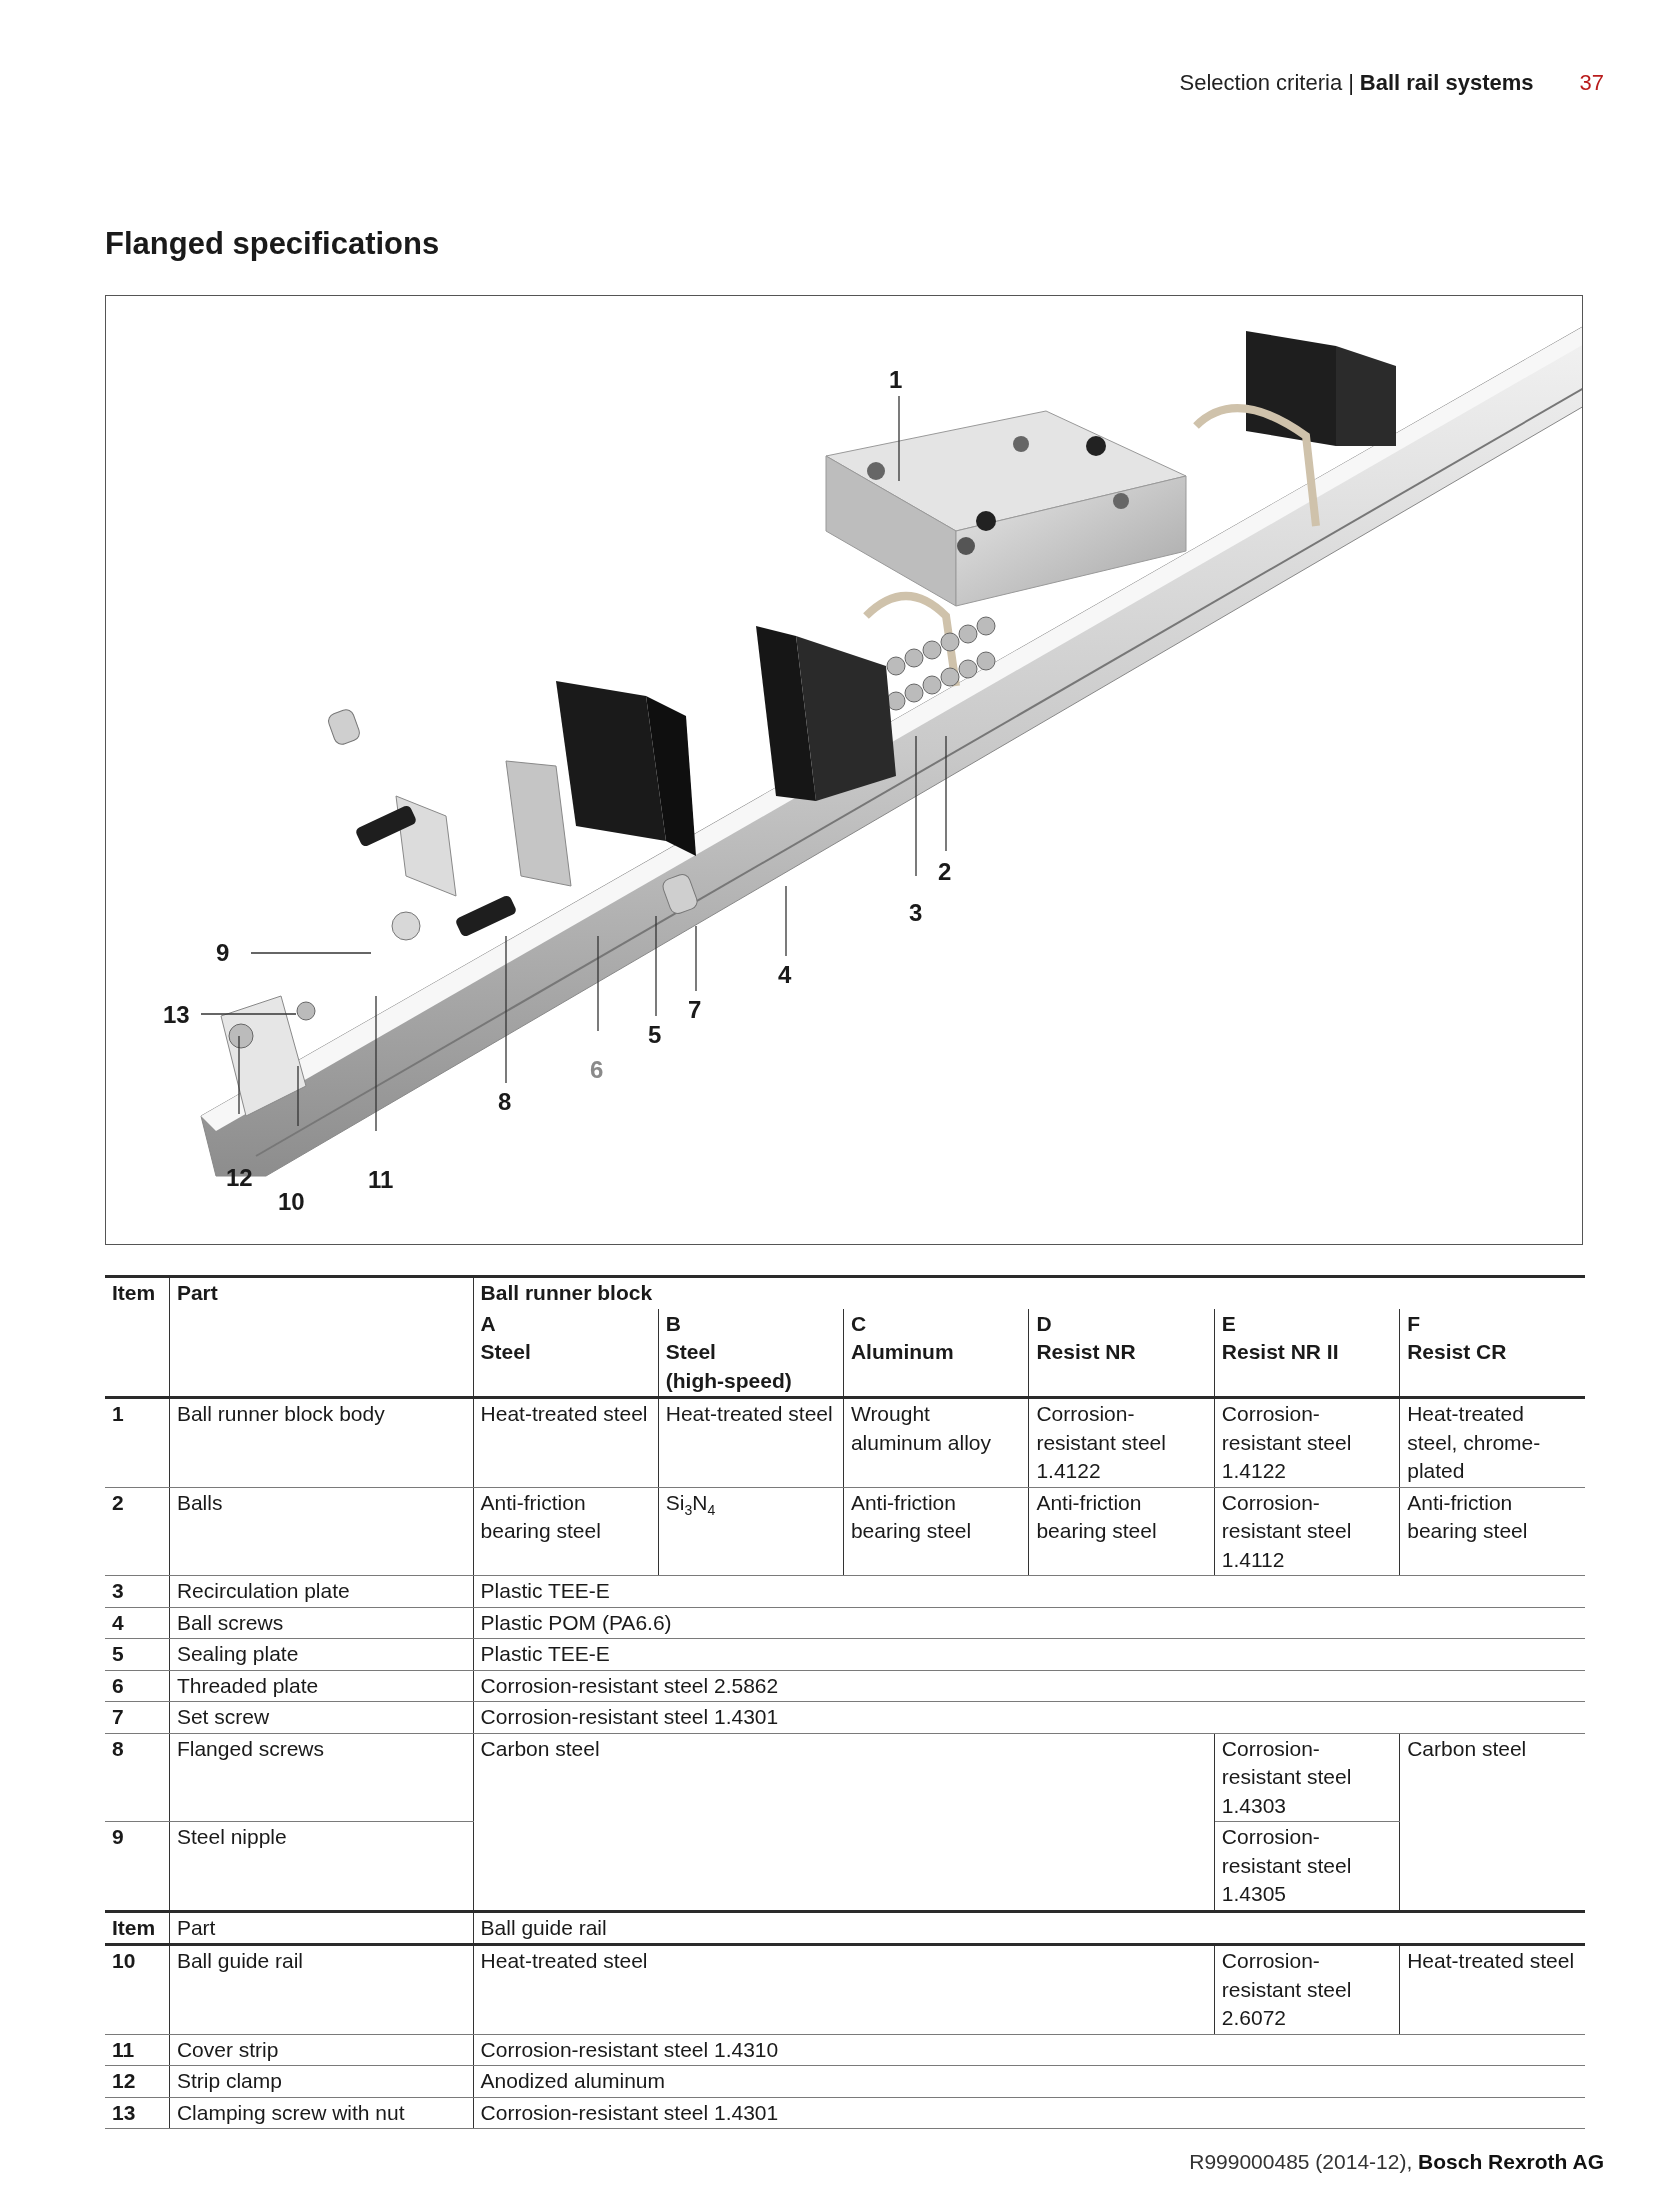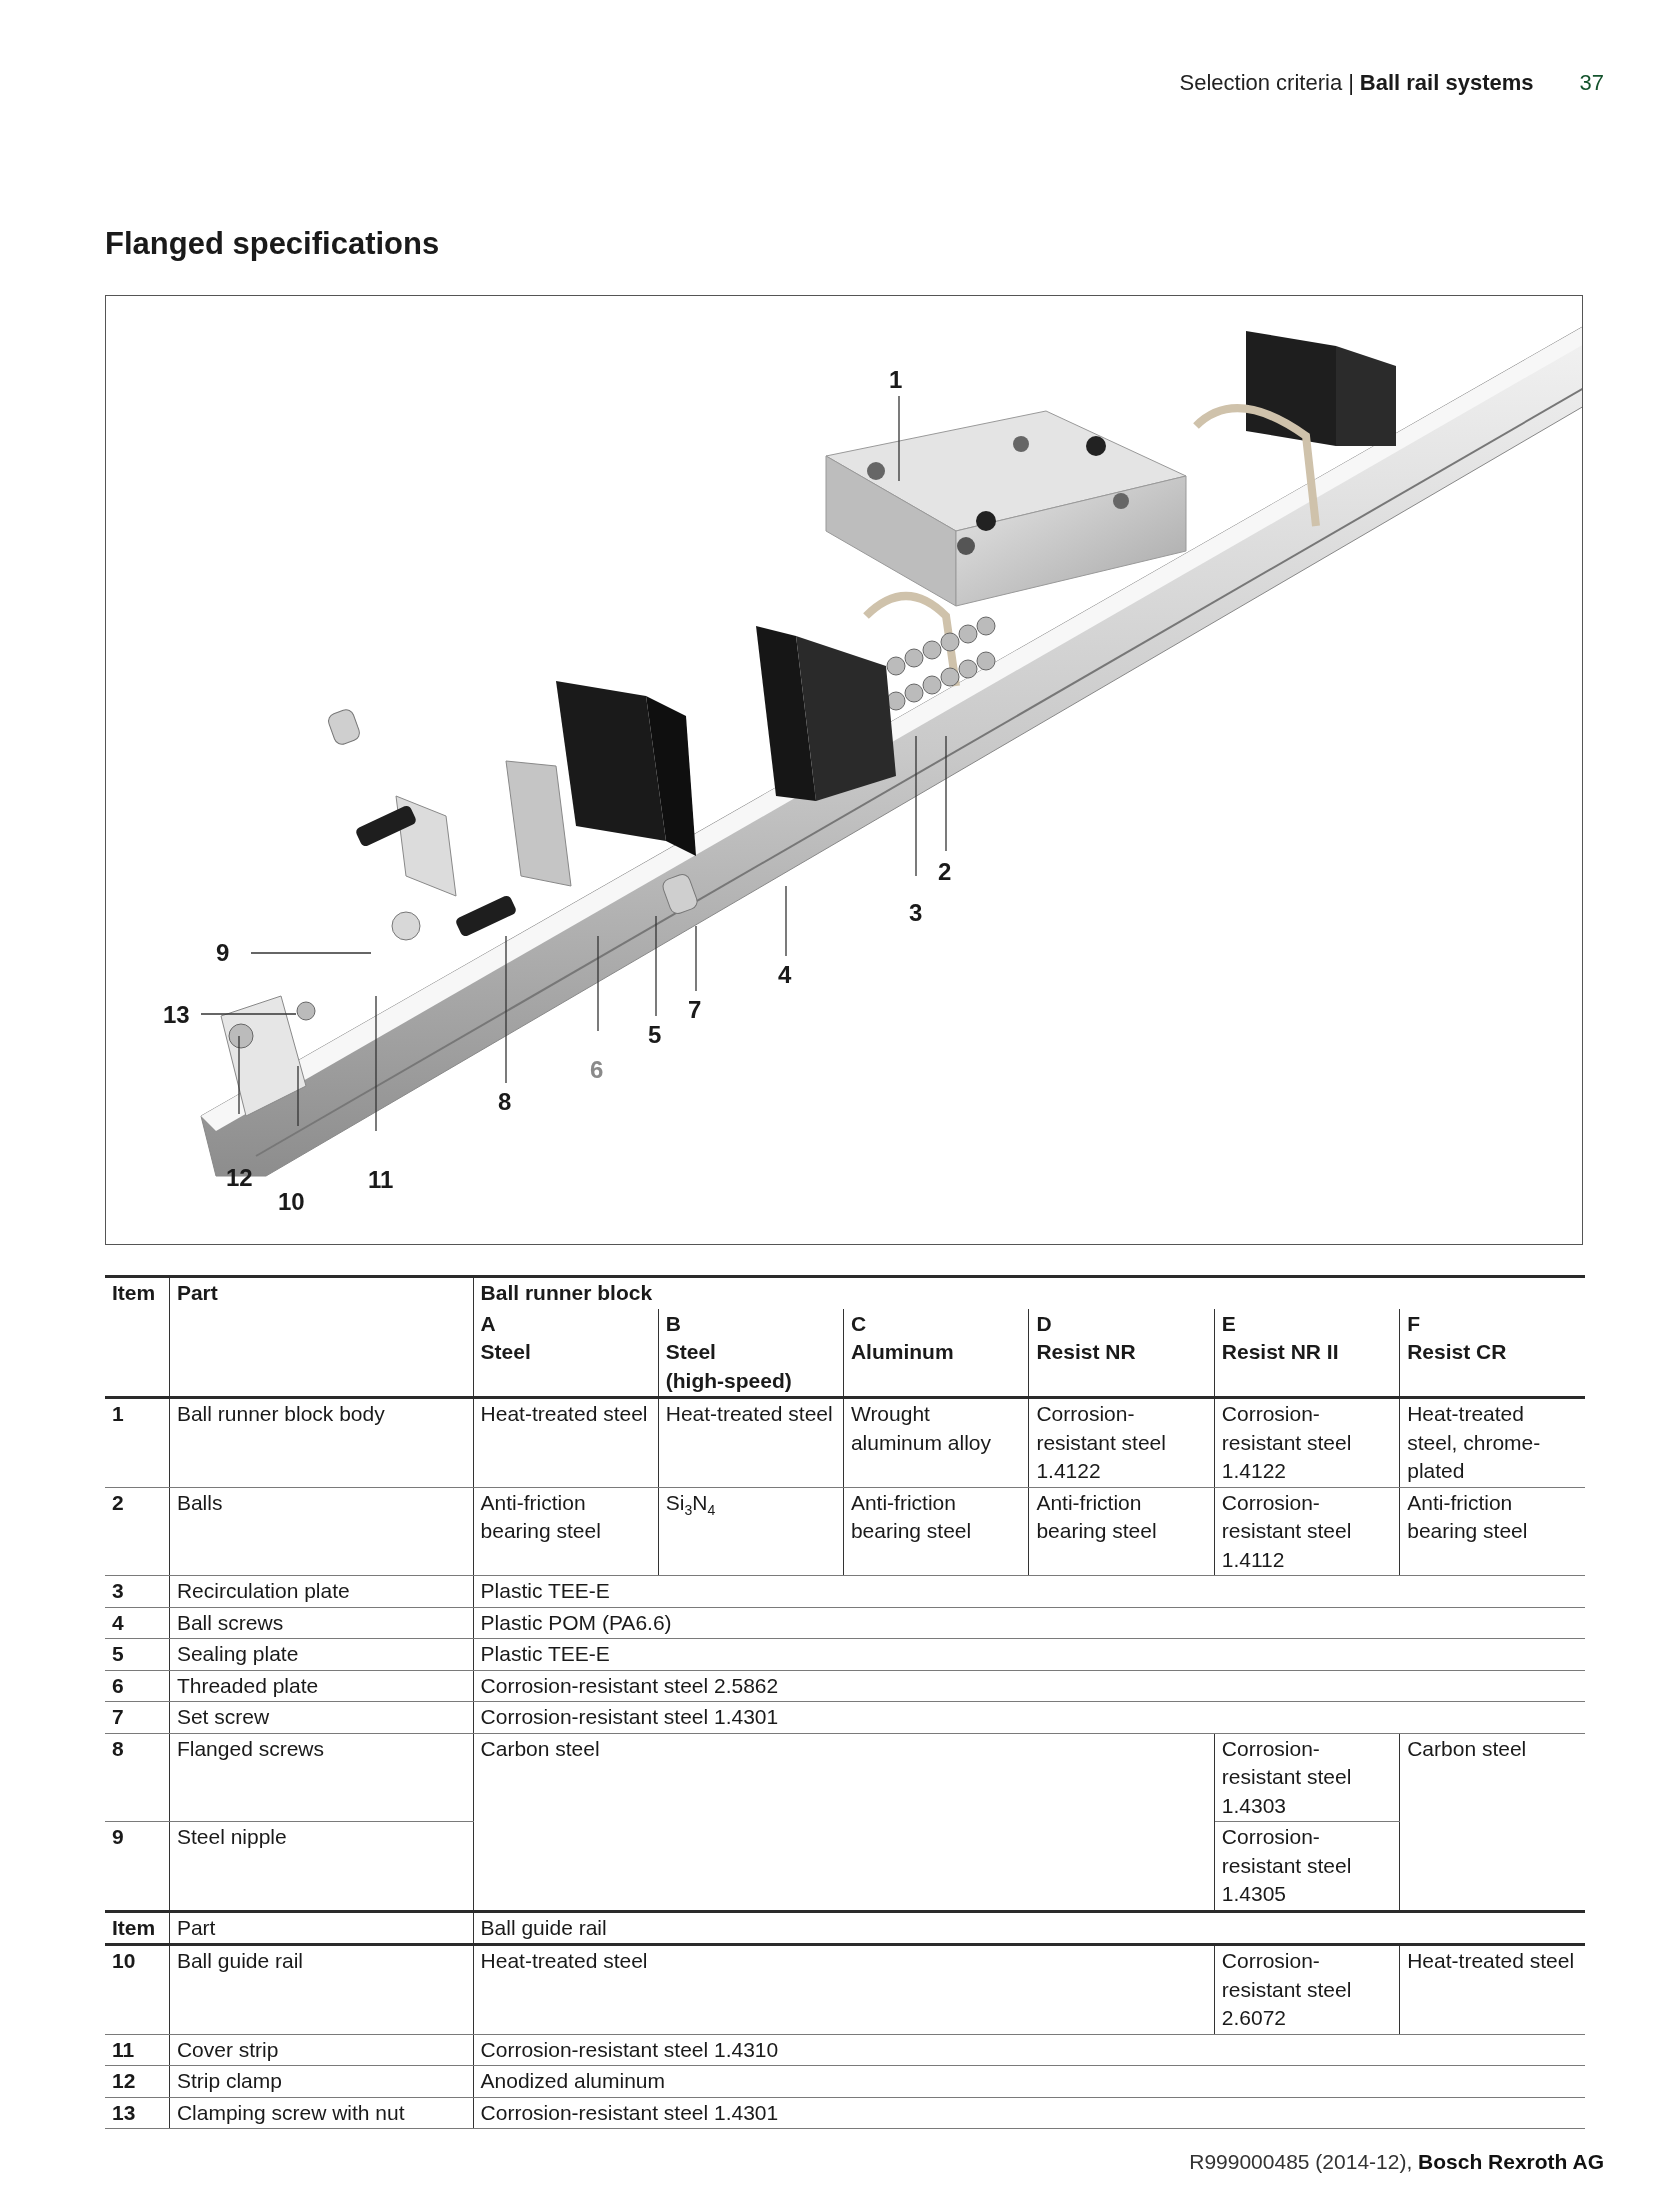--- a/index.html
+++ b/index.html
@@ -2,21 +2,21 @@
 <html><head>
 <meta charset="utf-8">
 <style>
   html, body { margin: 0; padding: 0; background: #ffffff; }
   body { width: 1654px; height: 2205px; position: relative; font-family: "Liberation Sans", sans-serif; color: #1a1a1a; overflow: hidden; }
 
   .running-head { position: absolute; top: 70px; right: 50px; font-size: 22px; display: flex; align-items: baseline; }
   .running-head .section { font-weight: normal; color: #222; }
   .running-head .sep { margin: 0 6px; }
   .running-head .chapter { font-weight: bold; }
-  .running-head .pageno { margin-left: 46px; color: #14532d; }
+  .running-head .pageno { margin-left: 46px; color: #b91c1c; }
 
   .page-title { position: absolute; top: 226px; left: 105px; font-size: 31px; font-weight: bold; margin: 0; }
 
   .figure { position: absolute; top: 295px; left: 105px; width: 1478px; height: 950px; border: 1.5px solid #555; box-sizing: border-box; background: #fff; overflow: hidden; }
   .figure svg { position: absolute; left: 0; top: 0; }
   .callout { position: absolute; font-size: 24px; font-weight: bold; color: #1a1a1a; }
   .watermark { position: absolute; left: 420px; top: 770px; font-size: 80px; font-weight: bold; color: rgba(232, 206, 110, 0.65); letter-spacing: 2px; font-family: "DejaVu Sans", sans-serif; }
 
   table.spec { position: absolute; top: 1275px; left: 105px; width: 1480px; border-collapse: collapse; font-size: 21px; line-height: 28.5px; }
   table.spec td, table.spec th { vertical-align: top; padding: 1px 7px 1px 7px; text-align: left; border-bottom: 1.5px solid #7a7a7a; }

